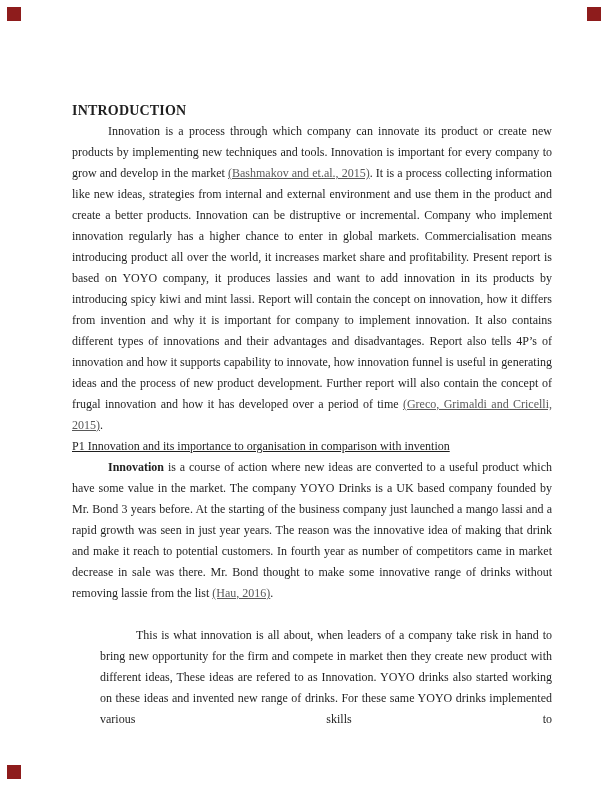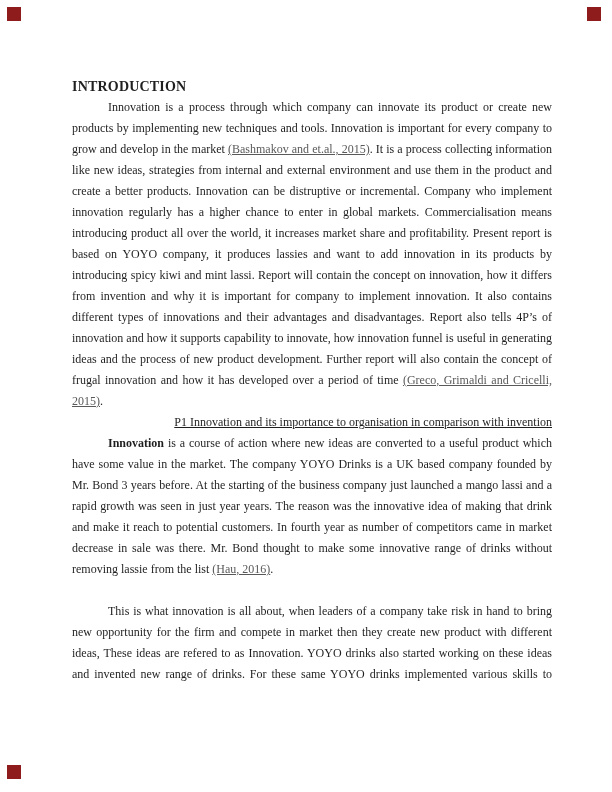--- a/index.html
+++ b/index.html
@@ -27,47 +27,46 @@
     width: 14px;
     height: 14px;
     background: var(--marker-color);
   }
   .marker-tl { left: 7px;  top: 7px; }
   .marker-tr { right: 11px; top: 7px; }
   .marker-bl { left: 7px;  bottom: 13px; }
   .content {
     position: absolute;
     left: 72px;
-    top: 76px;
+    top: 100px;
     width: 480px;
   }
   .section-heading {
     font-size: 14px;
     font-weight: bold;
     line-height: 21px;
     margin: 0;
     letter-spacing: 0.2px;
   }
   .subheading {
     font-size: 12px;
     font-weight: normal;
     line-height: 21px;
     margin: 0;
     text-decoration: underline;
-    text-align: right;
   }
   p.body {
     font-size: 12px;
     line-height: 21px;
     margin: 0;
     text-align: justify;
     text-indent: 36px;
   }
   p.para-spaced { margin-top: 21px; }
-  p.last-justify { text-align-last: justify; }
+  p.last-justify { text-align-last: justify; margin-left: 28px; }
   .seg-normal { font-weight: normal; }
   .seg-bold { font-weight: bold; }
   .seg-citation { color: var(--citation-color); text-decoration: underline; }
 </style>
 </head>
 <body>
 
 <div class="page">
 
   <div class="marker marker-tl"></div>

